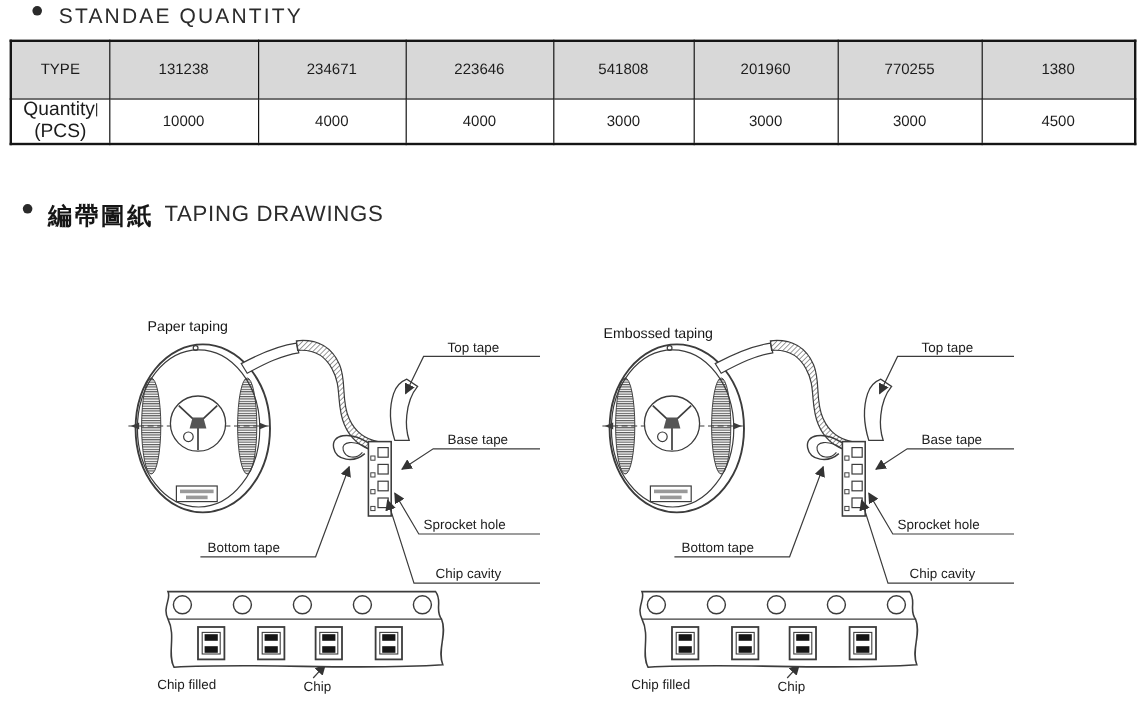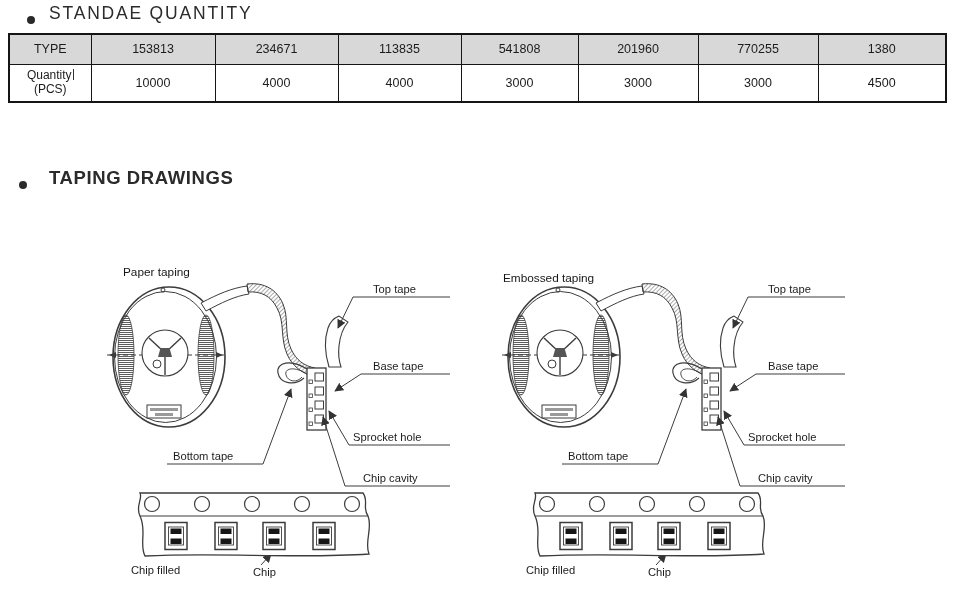--- a/index.html
+++ b/index.html
@@ -1,38 +1,38 @@
 <!DOCTYPE html>
 <html><head>
 <meta charset="utf-8">
 <style>
   * { margin:0; padding:0; box-sizing:border-box; }
   html,body { width:953px; height:596px; background:#ffffff; overflow:hidden;
               font-family:"Liberation Sans", sans-serif; position:relative; }
 
-  .heading { position:absolute; display:flex; align-items:flex-end; color:#262626; }
+  .heading { position:absolute; display:flex; align-items:flex-start; color:#262626; }
   .bullet-dot { width:8px; height:8px; border-radius:50%; background:#2a2a2a; flex:0 0 auto; }
 
   #heading1 { left:27px; top:3px; }
   #heading1 .bullet-dot { margin-right:14px; margin-top:2px; }
   #heading1 .h-text { font-size:17.5px; letter-spacing:1.8px; color:#2b2b2b; }
 
   #heading2 { left:19px; top:167px; }
   #heading2 .bullet-dot { margin-right:13px; margin-top:3px; }
   #heading2 .h-cjk { font-size:20px; font-weight:700; color:#161616; letter-spacing:2px; }
-  #heading2 .h-en  { font-size:18.5px; letter-spacing:0.6px; color:#2b2b2b; margin-left:9px;font-weight:bold; }
+  #heading2 .h-en  { font-size:18.5px; letter-spacing:0.6px; color:#2b2b2b; margin-left:9px; }
 
   table.qtable { position:absolute; left:8px; top:33px; width:937px;
                  border-collapse:collapse; table-layout:fixed; border:2px solid #151515; }
   table.qtable th, table.qtable td {
                  border:1px solid #151515; text-align:center; vertical-align:middle;
                  font-size:12.5px; font-weight:400; color:#1c1c1c; padding:0; }
-  table.qtable tr.hdr { height:30px; background:#d8d8d8; }
+  table.qtable tr.hdr { height:48px; background:#d8d8d8; }
   table.qtable tr.val { height:38px; background:#ffffff; }
-  .rowlabel { font-size:12px; line-height:1.15; }
+  .rowlabel { font-size:16px; line-height:1.15; }
   .qbar { display:inline-block; width:1px; height:11px; background:#333; margin-left:1px; vertical-align:-1px; }
 
   svg.diagram { position:absolute; top:256px; width:370px; height:340px; }
   #diagram-left  { left:85px; }
   #diagram-right { left:480px; }
   svg text { font-family:"Liberation Sans", sans-serif; font-size:11.2px; fill:#1c1c1c; }
   svg text.dtitle { font-size:11.8px; fill:#161616; }
   #defs-holder { position:absolute; width:0; height:0; }
 </style>
 </head>
@@ -50,23 +50,23 @@
       <col style="width:123px">
       <col style="width:123px">
     <col style="width:117px">
       <col style="width:120px">
       <col style="width:120px">
       <col style="width:128px">
   </colgroup>
   <tbody>
       <tr class="hdr">
     <th>TYPE</th>
-    <th>153813</th>
+    <th>131238</th>
     <th>234671</th>
-    <th>113835</th>
+    <th>223646</th>
     <th>541808</th>
     <th>201960</th>
     <th>770255</th>
     <th>1380</th>
   </tr>
   <tr class="val">
     <td>
       <div class="rowlabel">
         <span>Quantity</span><span class="qbar"></span><br>
         <span>(PCS)</span>
@@ -78,20 +78,21 @@
     <td>3000</td>
     <td>3000</td>
     <td>3000</td>
     <td>4500</td>
   </tr>
 </tbody>
   </table>
 
 <div class="heading" id="heading2">
   <span class="bullet-dot"></span>
+  <span class="h-cjk">編帶圖紙</span>
   <span class="h-en">TAPING DRAWINGS</span>
 </div>
 
 <svg id="defs-holder" aria-hidden="true">
   <defs>
     <pattern id="hatch" width="3" height="3" patternUnits="userSpaceOnUse" patternTransform="rotate(45)">
       <line x1="0" y1="0" x2="0" y2="3" stroke="#555" stroke-width="1"></line>
     </pattern>
     <pattern id="hstripes" width="3" height="2" patternUnits="userSpaceOnUse">
       <line x1="0" y1="0.5" x2="3" y2="0.5" stroke="#333" stroke-width="0.8"></line>

